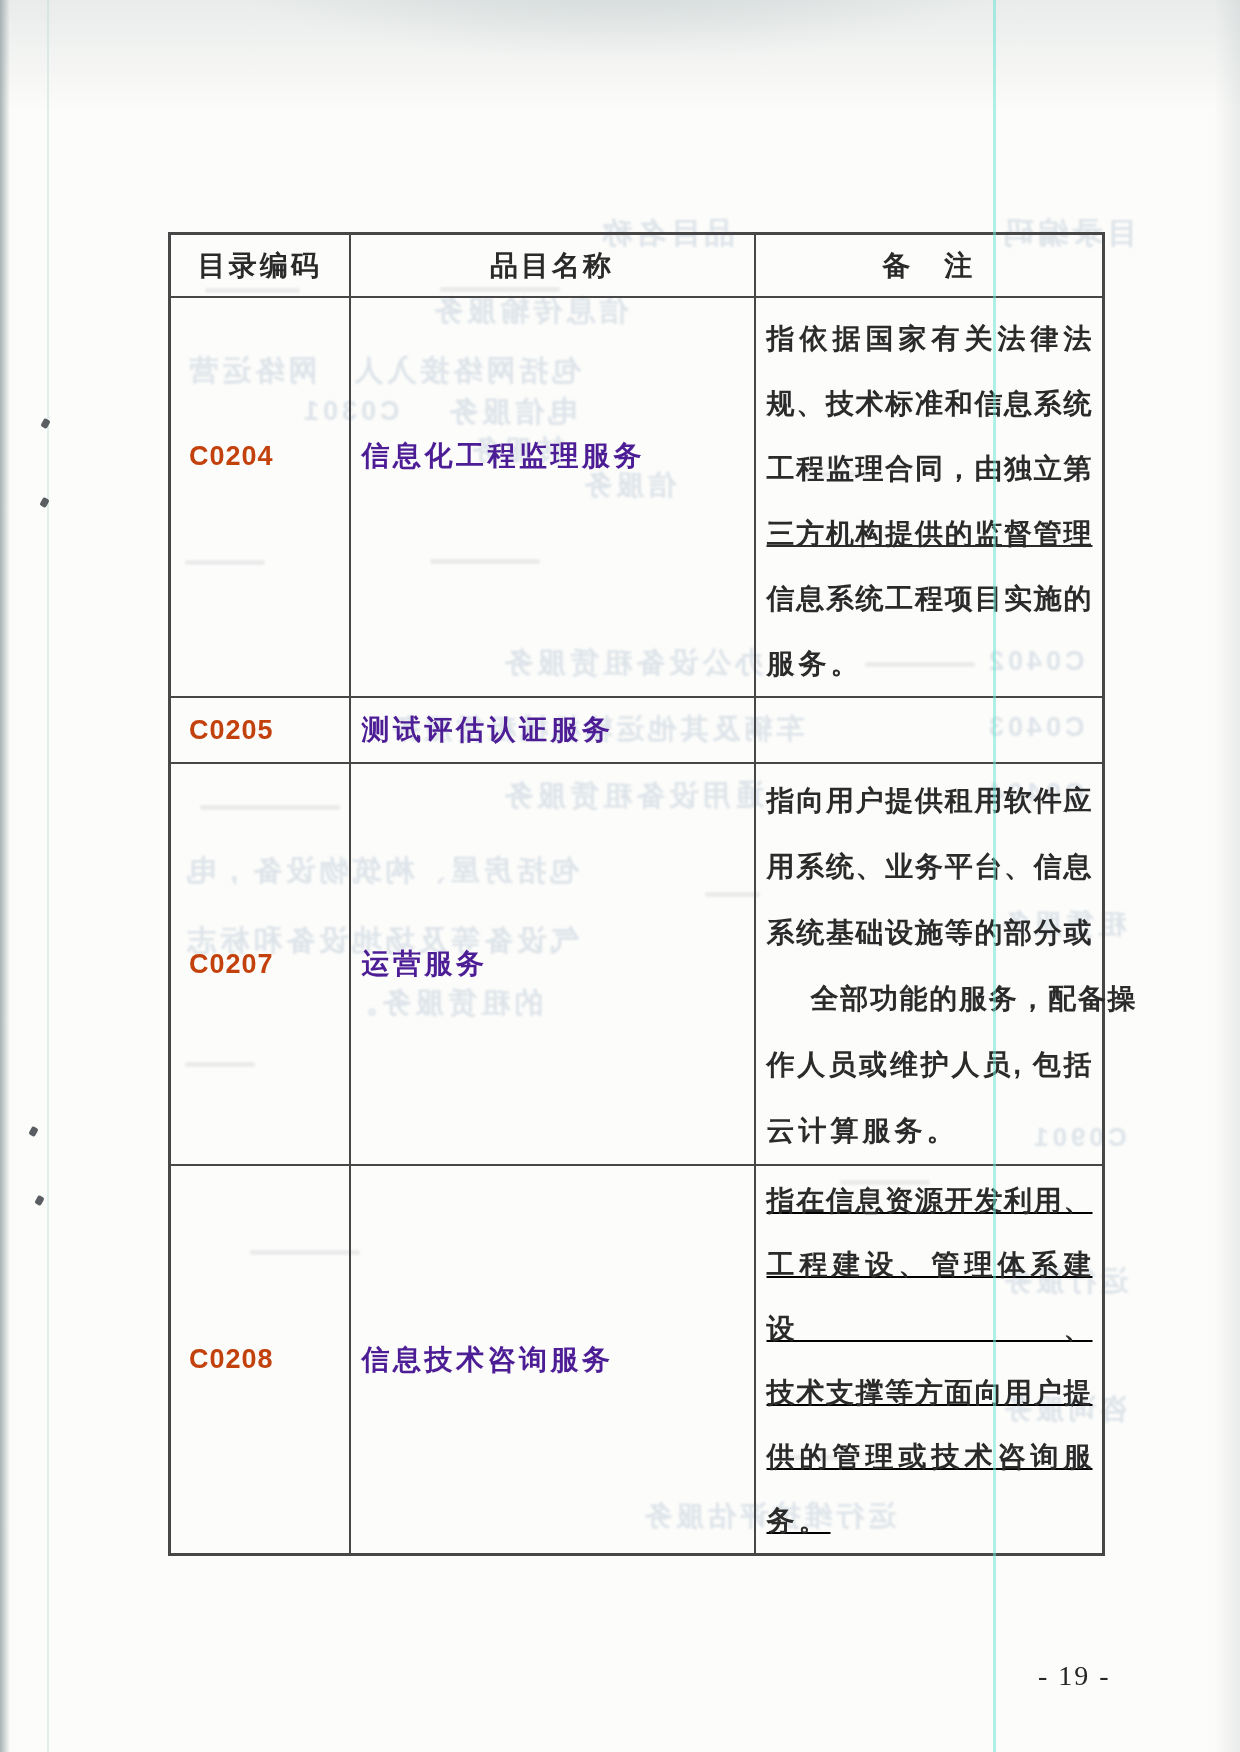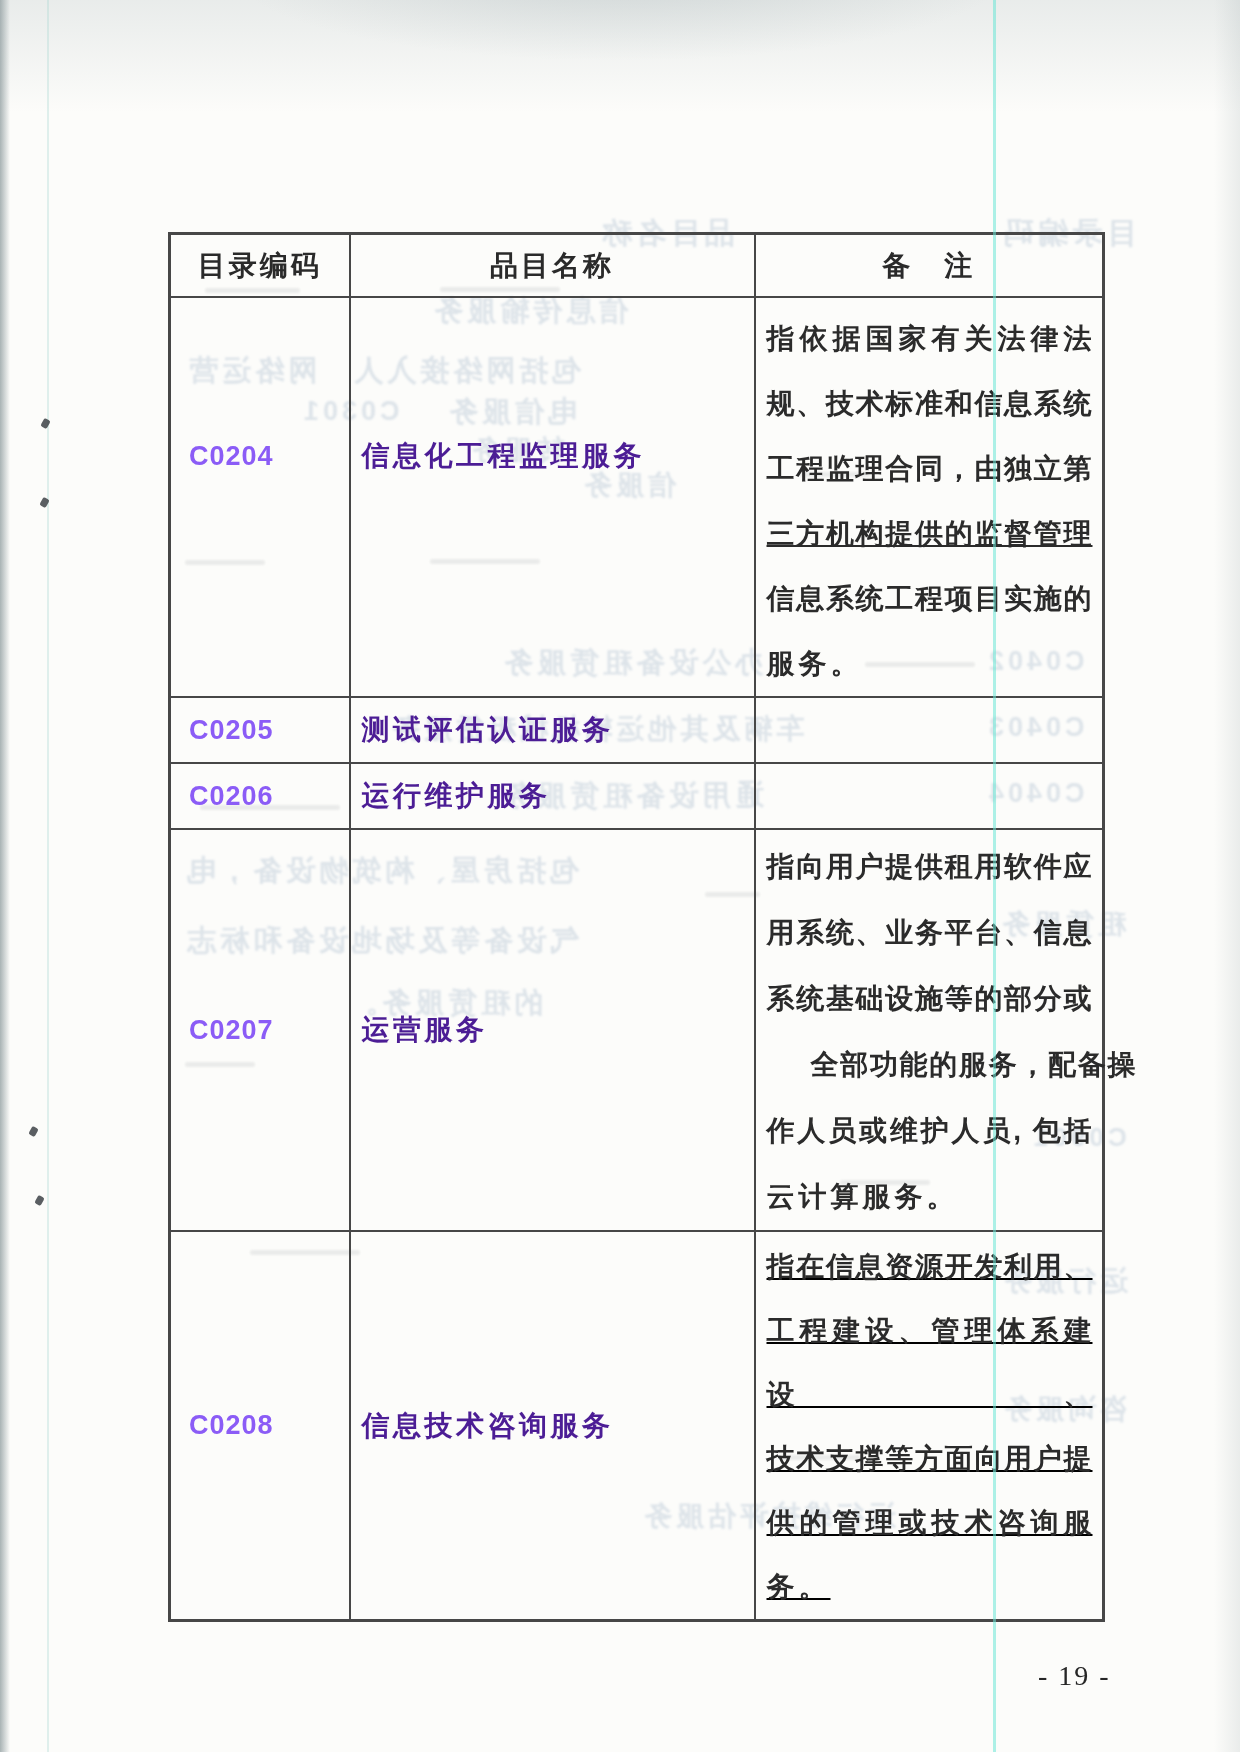--- a/index.html
+++ b/index.html
@@ -57,21 +57,21 @@
   }
   #catalog-table{border-width:3px;border-radius:10px;}
   #catalog-table th{
     height:59px;
     font-size:28px;font-weight:bold;color:#2a2a2a;
     letter-spacing:3px;text-align:center;vertical-align:middle;
     background:transparent;
   }
   td.code-cell{
     padding-left:18px;
-    font-size:27px;font-weight:bold;color:#8b5cf6;
+    font-size:27px;font-weight:bold;color:#c2410c;
     letter-spacing:1px;vertical-align:middle;
   }
   td.name-cell{
     padding-left:11px;
     font-size:28px;font-weight:bold;color:#4c1d95;
     letter-spacing:3.5px;vertical-align:middle;
   }
   td.remark-cell{
     padding:0 0 0 11px;vertical-align:top;
   }
@@ -186,25 +186,20 @@
             <div class="rline" style="line-height: 65px; text-decoration: underline;">三方机构提供的监督管理</div>
             <div class="rline" style="line-height: 65px;">信息系统工程项目实施的</div>
             <div class="rline endline" style="line-height: 65px;">服务。</div>
           </td>
         </tr>
         <tr style="height: 66px;">
           <td class="code-cell"><span>C0205</span></td>
           <td class="name-cell"><span>测试评估认证服务</span></td>
           <td class="remark-cell"></td>
         </tr>
-        <tr style="height: 66px;">
-          <td class="code-cell"><span>C0206</span></td>
-          <td class="name-cell"><span>运行维护服务</span></td>
-          <td class="remark-cell"></td>
-        </tr>
         <tr style="height: 396px;">
           <td class="code-cell"><span>C0207</span></td>
           <td class="name-cell"><span>运营服务</span></td>
           <td class="remark-cell" style="padding-top: 4px;">
             <div class="rline" style="line-height: 66px;">指向用户提供租用软件应</div>
             <div class="rline" style="line-height: 66px;">用系统、业务平台、信息</div>
             <div class="rline" style="line-height: 66px;">系统基础设施等的部分或</div>
             <div class="rline" style="line-height: 66px; margin-left: 44px;">全部功能的服务，配备操</div>
             <div class="rline" style="line-height: 66px;">作人员或维护人员, 包括</div>
             <div class="rline endline" style="line-height: 66px;">云计算服务。</div>

